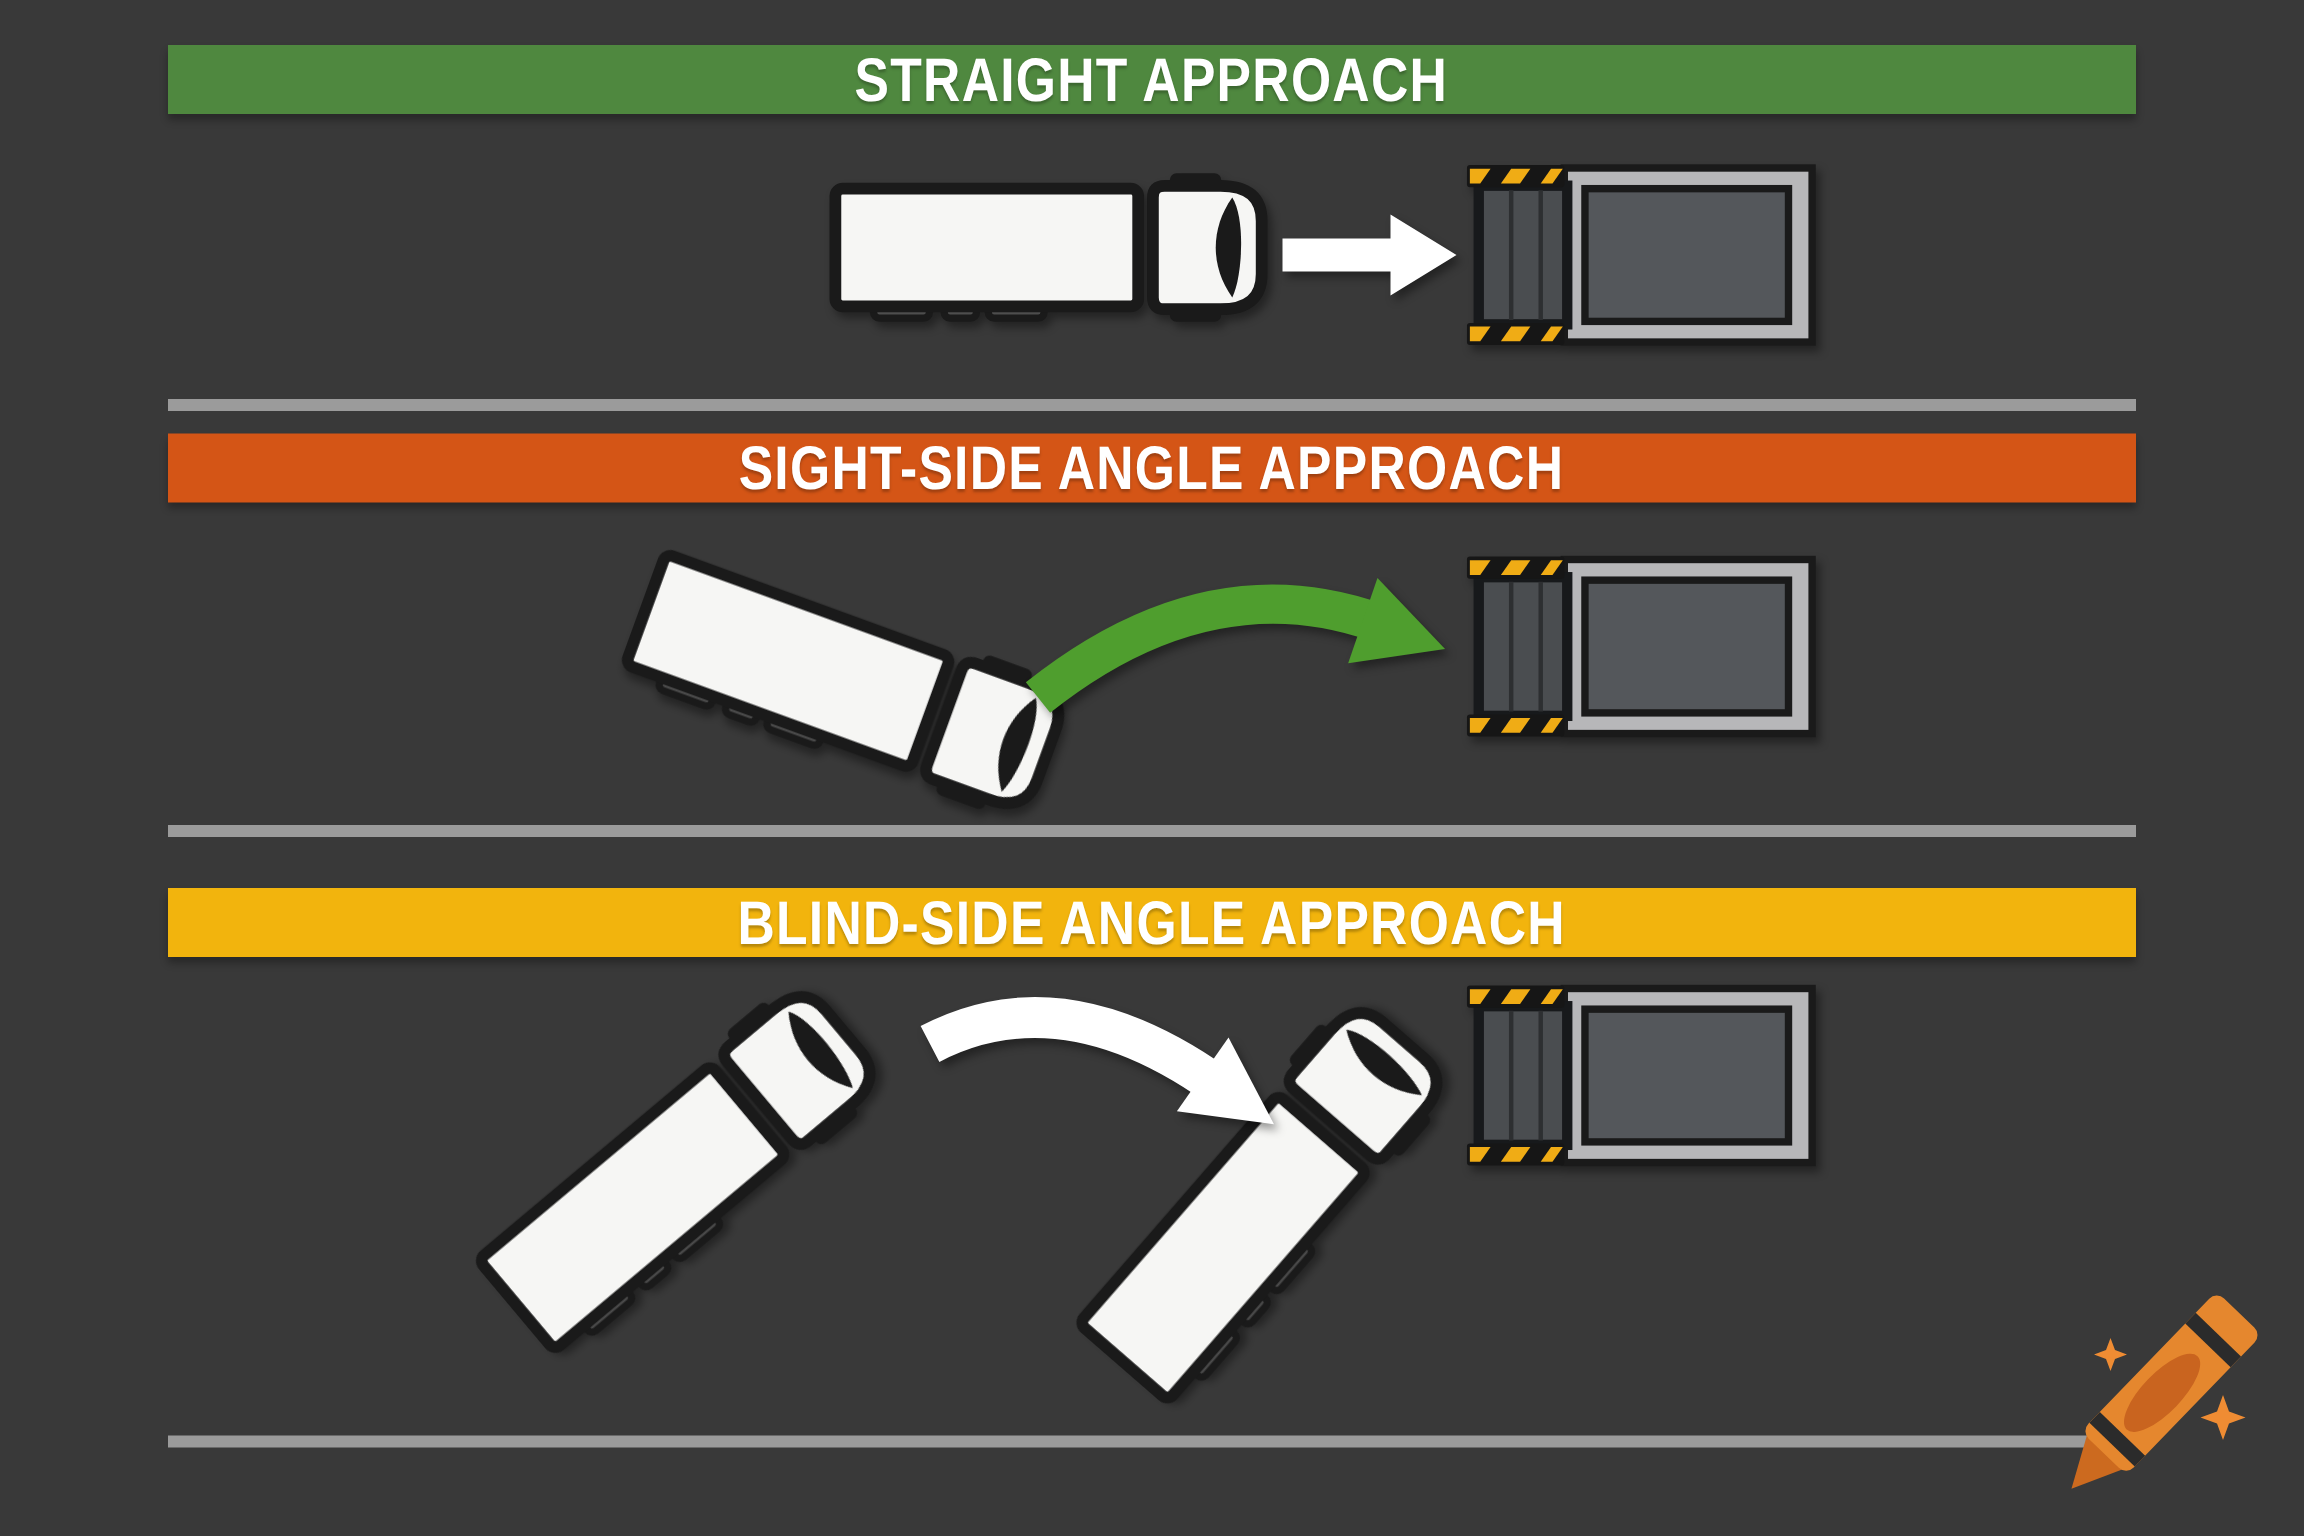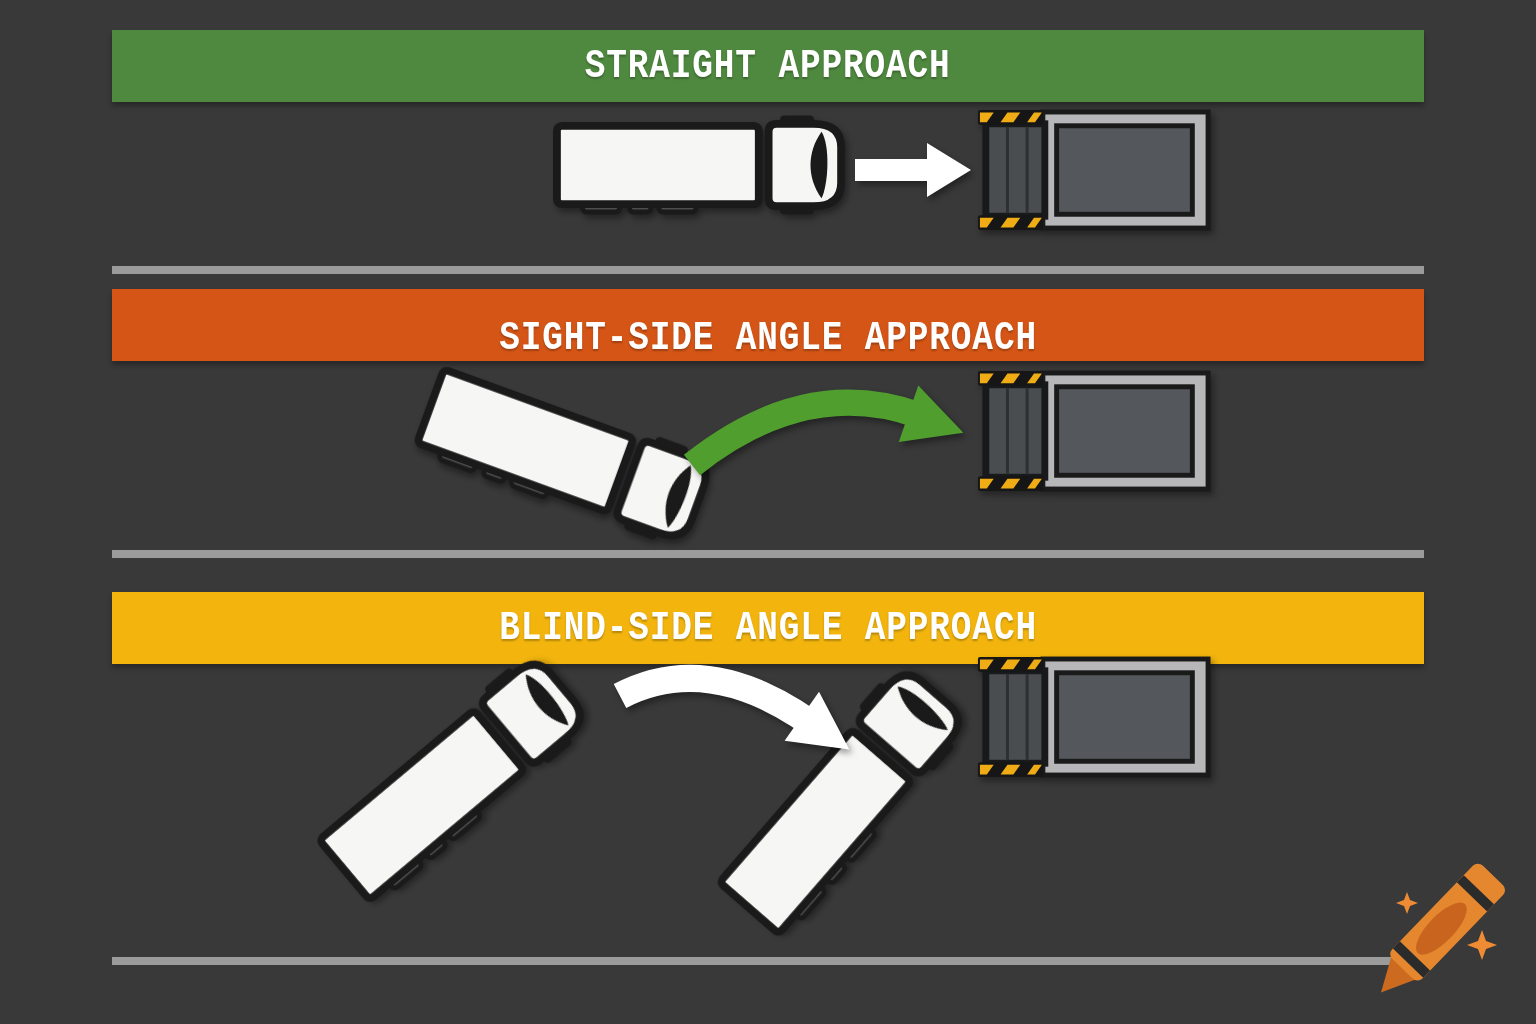--- a/index.html
+++ b/index.html
@@ -1,24 +1,23 @@
 <!DOCTYPE html>
 <html><head>
 <meta charset="utf-8">
 <style>
   html,body{margin:0;padding:0;background:#393939;}
   .canvas{
     position:relative;width:1536px;height:1024px;background:#393939;
     overflow:hidden;font-family:"Liberation Sans",sans-serif;
   }
   .banner{
-    position:absolute;left:112px;width:1312px;height:72px;
+    position:absolute;left:112px;width:1312px;height:46px;
     display:flex;align-items:center;justify-content:center;
     box-shadow:0 4px 5px rgba(0,0,0,0.30);
-    font-family:Liberation Mono, monospace;
   }
   .banner .banner-label{
     color:#ffffff;font-weight:bold;font-size:41px;letter-spacing:1px;
     transform:scaleX(0.84);white-space:nowrap;
     text-shadow:0 2px 2px rgba(0,0,0,0.25);
   }
   .divider{position:absolute;left:112px;width:1312px;height:8px;background:#9b9b9b;}
   svg.icon{position:absolute;overflow:visible;filter:drop-shadow(3px 4px 3px rgba(0,0,0,0.38));}
   .defs-holder{position:absolute;width:0;height:0;overflow:hidden;}
 </style>
@@ -75,21 +74,21 @@
     </svg>
 
     <svg class="icon" style="left:976px;top:110px;" width="236" height="122" viewBox="0 0 240 124">
       <use href="#dock-shape"></use>
     </svg>
   </div>
 
   <div class="divider" style="top: 266px; background-color: rgb(155, 155, 155);"></div>
 
   <div>
-    <div class="banner" style="top: 289px; background-color: rgb(212, 85, 22); align-items: flex-end;">
+    <div class="banner" style="top: 289px; background-color: rgb(212, 85, 22);">
       <span class="banner-label">SIGHT-SIDE ANGLE APPROACH</span>
     </div>
 
     <svg class="icon" style="left:418px;top:406px;transform:rotate(20deg);" width="294" height="98" viewBox="0 0 300 100">
       <use href="#truck-shape"></use>
     </svg>
 
     <svg class="icon" style="left:680px;top:375px;" width="290" height="100" viewBox="0 0 290 100">
       <path d="M12,90 Q125,0 238,40" fill="none" stroke-width="26" stroke="#4f9e2e"></path>
       <polygon points="-10,-30 48,0 -10,30" transform="translate(238,42) rotate(19)" fill="#4f9e2e"></polygon>

